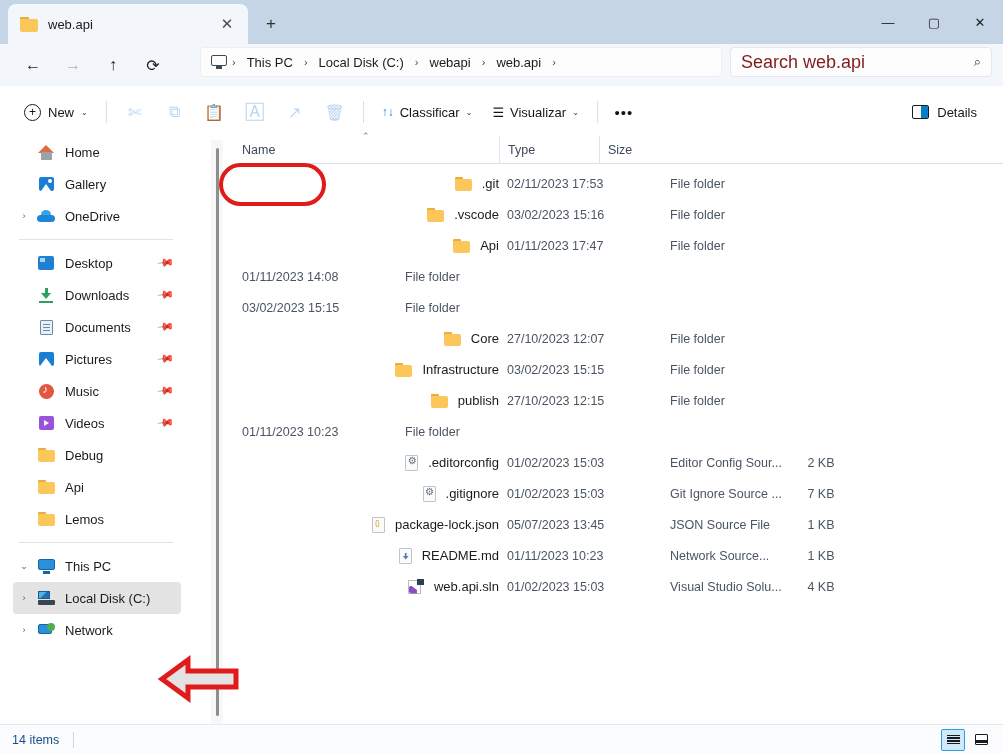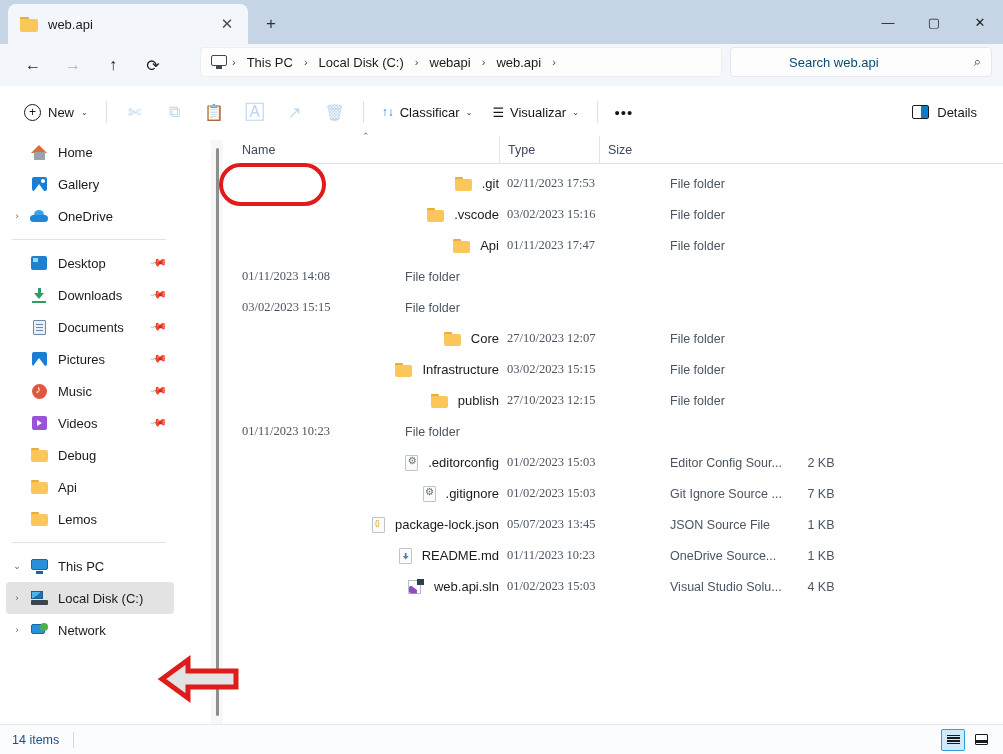--- a/index.html
+++ b/index.html
@@ -63,21 +63,21 @@
     border: 1.4px solid #3d4a55; border-radius: 2px; }
   .crumb-pc-icon .st { position: absolute; left: 5px; top: 11px; width: 6px; height: 3px;
     background: #3d4a55; }
   .crumb { font-size: 13px; color: #1b1b1b; padding: 3px 6px; border-radius: 3px; white-space: nowrap; }
   .csep { font-size: 11px; color: #4a4a4a; padding: 0 5px; }
   .searchbox {
     position: absolute; left: 730px; top: 47px; width: 262px; height: 30px;
     background: #fdfdfe; border: 1px solid #e4e8ee; border-radius: 4px;
     display: flex; align-items: center; padding: 0 10px;
   }
-  .searchbox .sp { font-size: 13px; color: #0c4a6e; flex: 1 1 auto; margin-left: 48px; }
+  .searchbox .sp { font-size: 18px; color: #7f1d1d; flex: 1 1 auto; }
   .searchbox .si { font-size: 13px; color: #333; }
 
   
   .toolbar {
     position: absolute; left: 0; top: 88px; width: 1003px; height: 48px;
     background: #ffffff; display: flex; align-items: center;
   }
   .tb-new {
     display: flex; align-items: center; gap: 7px; height: 32px;
     padding: 0 10px; margin-left: 14px; border-radius: 5px; font-size: 13px; color: #161616;
@@ -99,21 +99,21 @@
   .tb-details {
     position: absolute; right: 16px; top: 8px; display: flex; align-items: center;
     gap: 8px; height: 32px; padding: 0 10px; border-radius: 5px; font-size: 13px; color: #161616;
   }
   .details-glyph { width: 17px; height: 14px; border: 1.4px solid #1b1b1b; border-radius: 2px;
     display: flex; }
   .details-glyph i { display: block; width: 7px; height: 100%; background: #0a7cc8; margin-left: auto; }
 
   
   .sidebar {
-    position: absolute; left: 0; top: 136px; width: 180px; height: 588px;
+    position: absolute; left: 7px; top: 136px; width: 180px; height: 588px;
     background: #ffffff; overflow: hidden;
   }
   .sb-item {
     position: relative; height: 32px; display: flex; align-items: center;
     margin: 0 6px 0 6px; border-radius: 4px; padding-right: 8px;
   }
   .sb-item.selected { background: #e3e3e3; }
   .sb-exp { width: 22px; flex: 0 0 auto; text-align: center; font-size: 9px; color: #5c5c5c; }
   .sb-icon { width: 22px; flex: 0 0 auto; display: flex; align-items: center; justify-content: center; }
   .sb-label { font-size: 13px; color: #1b1b1b; margin-left: 8px; white-space: nowrap; }
@@ -187,21 +187,21 @@
   .col + .col { border-left: 1px solid #dde4eb; }
   .col-name { width: 265px; }
   .col-date { width: 163px; }
   .col-type { width: 100px; }
   .col-size { width: 78px; }
   .sortmark { position: absolute; left: 128px; top: -5px; font-size: 9px; color: #5c7a99; }
 
   .frow { height: 31px; display: flex; align-items: center; }
   .f-name { width: 265px; display: flex; align-items: center; padding-left: 10px; justify-content: flex-end; }
   .f-name .lbl { font-size: 13px; color: #1b1b1b; margin-left: 10px; white-space: nowrap; }
-  .f-date { width: 163px; font-size: 12.5px; color: #4b5562; padding-left: 8px; font-family: Liberation Serif, serif; }
+  .f-date { width: 163px; font-size: 12.5px; color: #4b5562; padding-left: 8px; }
   .f-type { width: 130px; font-size: 12.5px; color: #4b5562; padding-left: 8px; white-space: nowrap; }
   .f-size { width: 80px; font-size: 12.5px; color: #4b5562; text-align: center; padding-right: 22px; }
 
   .fi-folder { width: 17px; height: 14px; position: relative; flex: 0 0 17px; }
   .fi-folder .b { position: absolute; left: 0; top: 2px; width: 17px; height: 12px;
     background: #fcc75a; border-radius: 1px 2px 2px 2px; }
   .fi-folder .t { position: absolute; left: 0; top: 0; width: 8px; height: 4px;
     background: #e8ae39; border-radius: 1px 1px 0 0; }
   .fi-doc { width: 13px; height: 16px; flex: 0 0 13px; background: #fbfbfb;
     border: 1px solid #bdc4cc; border-radius: 1px; position: relative; }
@@ -623,21 +623,21 @@
         <div class="f-type">JSON Source File</div>
         <div class="f-size">1 KB</div>
       </div>
 
       <div class="frow">
         <div class="f-name">
           <span class="fi-doc md"></span>
           <span class="lbl">README.md</span>
         </div>
         <div class="f-date">01/11/2023 10:23</div>
-        <div class="f-type">OneDrive Source...</div>
+        <div class="f-type">Network Source...</div>
         <div class="f-size">1 KB</div>
       </div>
 
       <div class="frow">
         <div class="f-name">
           <span class="fi-vs">
               <i class="pg"></i>
               <i class="vv"></i>
               <i class="tag"></i>
             </span>

